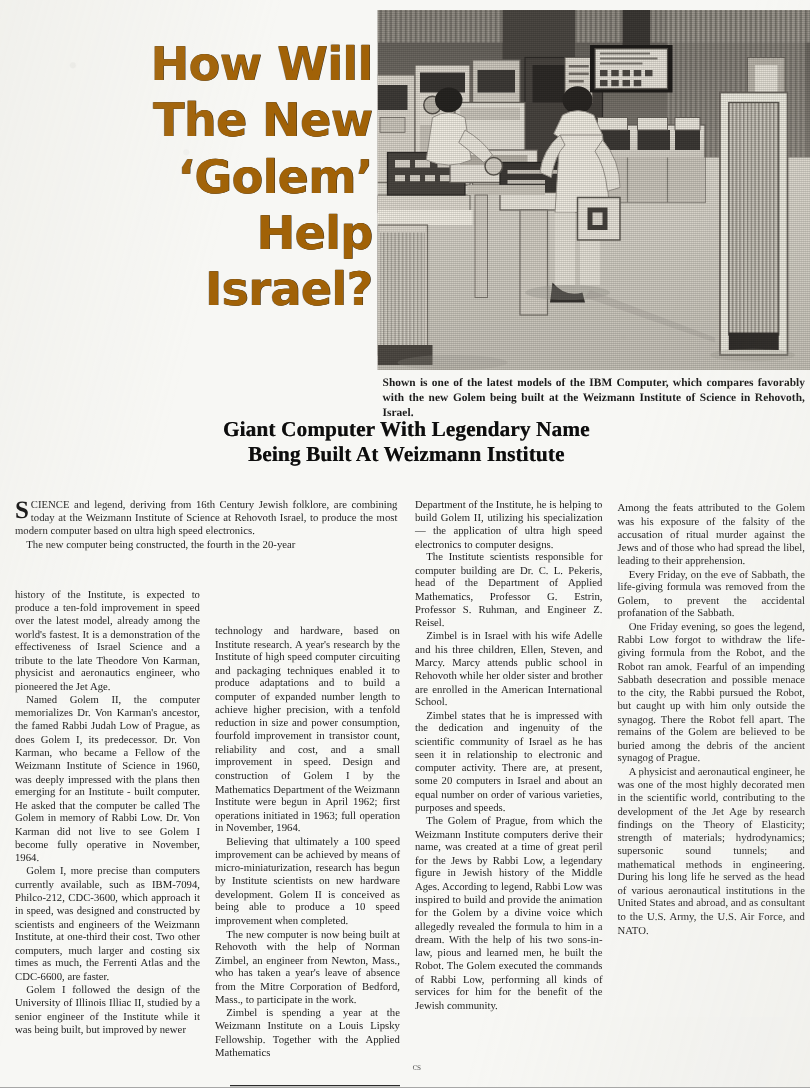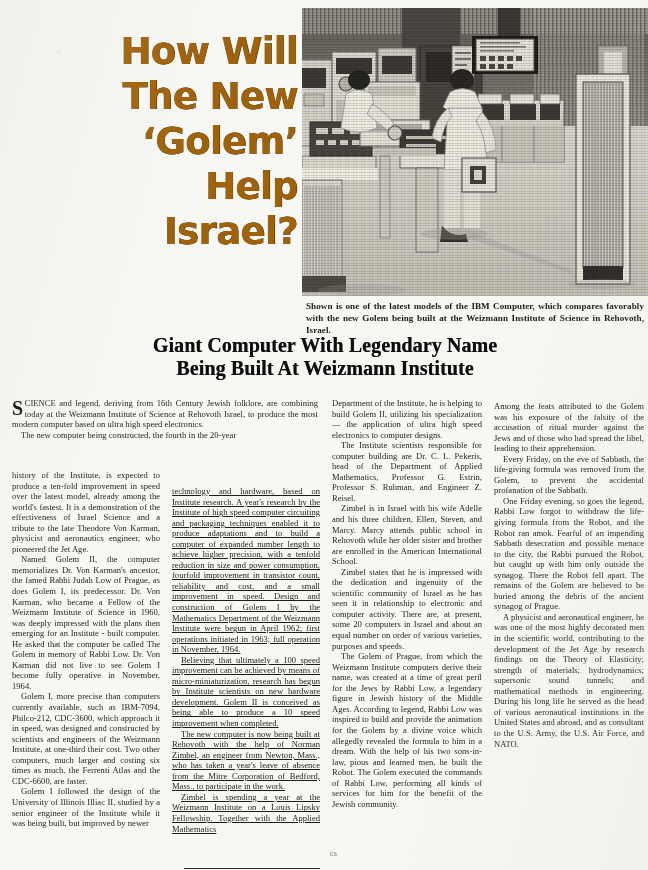--- a/index.html
+++ b/index.html
@@ -98,21 +98,21 @@
     position: absolute;
     left: 12px;
     top: 334px;
     width: 626px;
     text-align: center;
     z-index: 5;
   }
   #main-head .hline {
     font-family: "Liberation Serif", "DejaVu Serif", serif;
     font-weight: 700;
-    font-size: 20px;
+    font-size: 17px;
     line-height: 1.16;
     letter-spacing: .1px;
     color: #0d0d0d;
     white-space: nowrap;
     text-shadow: 0.3px 0 0 rgba(13,13,13,.7);
   }
 
   
   #body-area {
     position: absolute;
@@ -153,21 +153,21 @@
     margin-top: 1px;
     color: #101010;
   }
 
   
   .col {
     position: absolute;
     top: 0;
   }
   #col1 { left: 0;     width: 148px; top: 72px; }
-  #col2 { left: 160px; width: 148px; top: 88px; text-decoration: underline; }
+  #col2 { left: 160px; width: 148px; top: 101px; }
   #col3 { left: 320px; width: 150px; top: 0; }
   #col4 { left: 482px; width: 150px; top: 3px; }
 
   .rule {
     position: absolute;
     height: 0;
     border-top: 1.3px solid #2a2a2a;
     z-index: 6;
   }
   #rule-col2 { left: 172px; top: 470px; width: 136px; }

